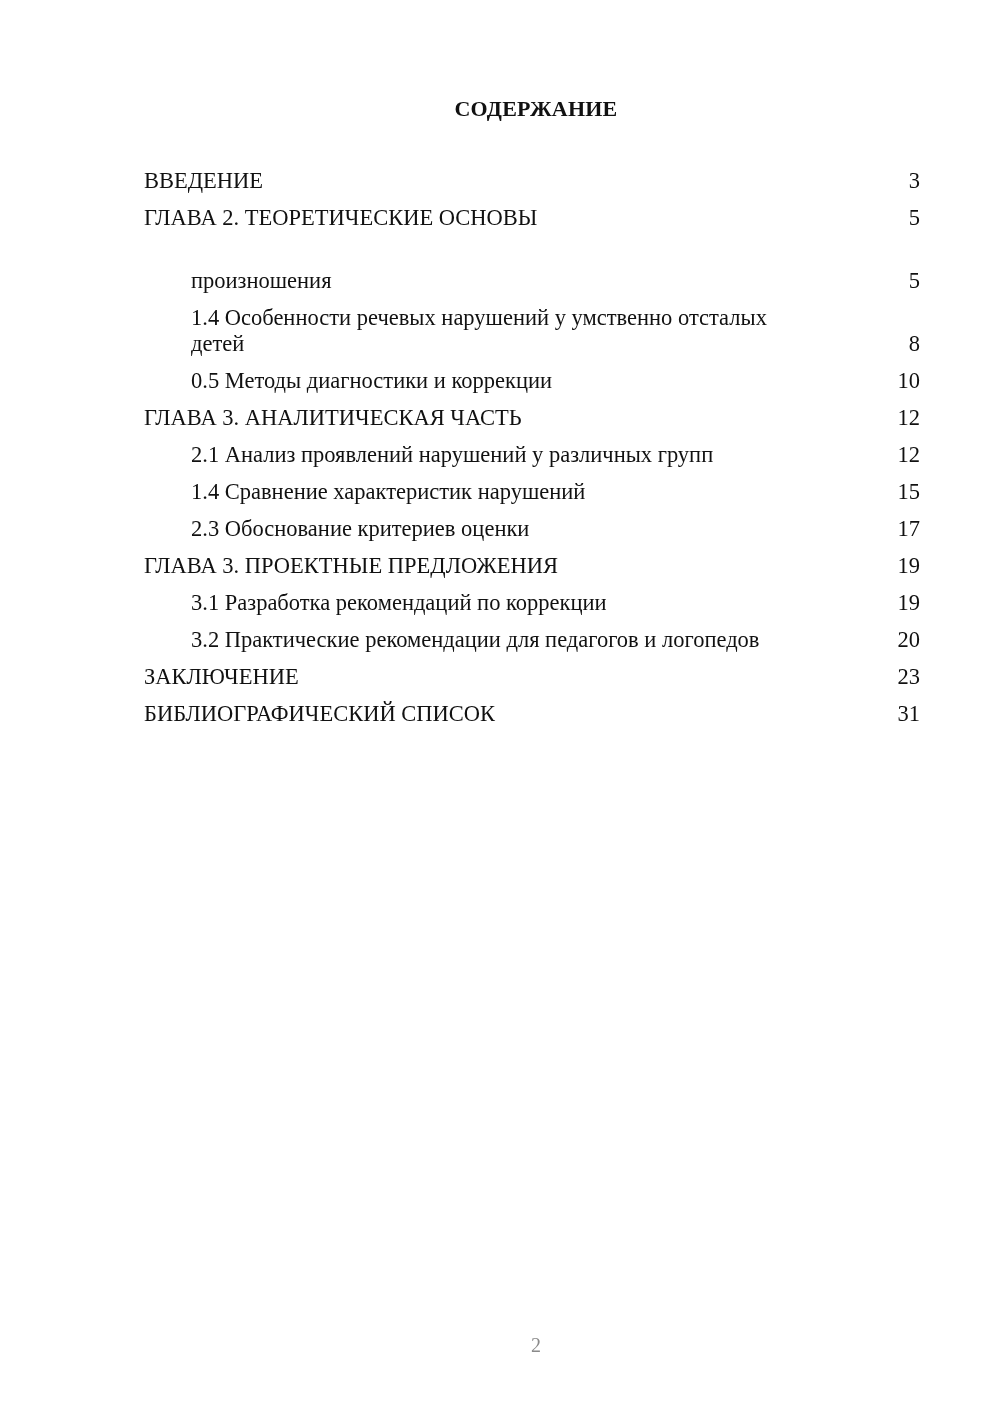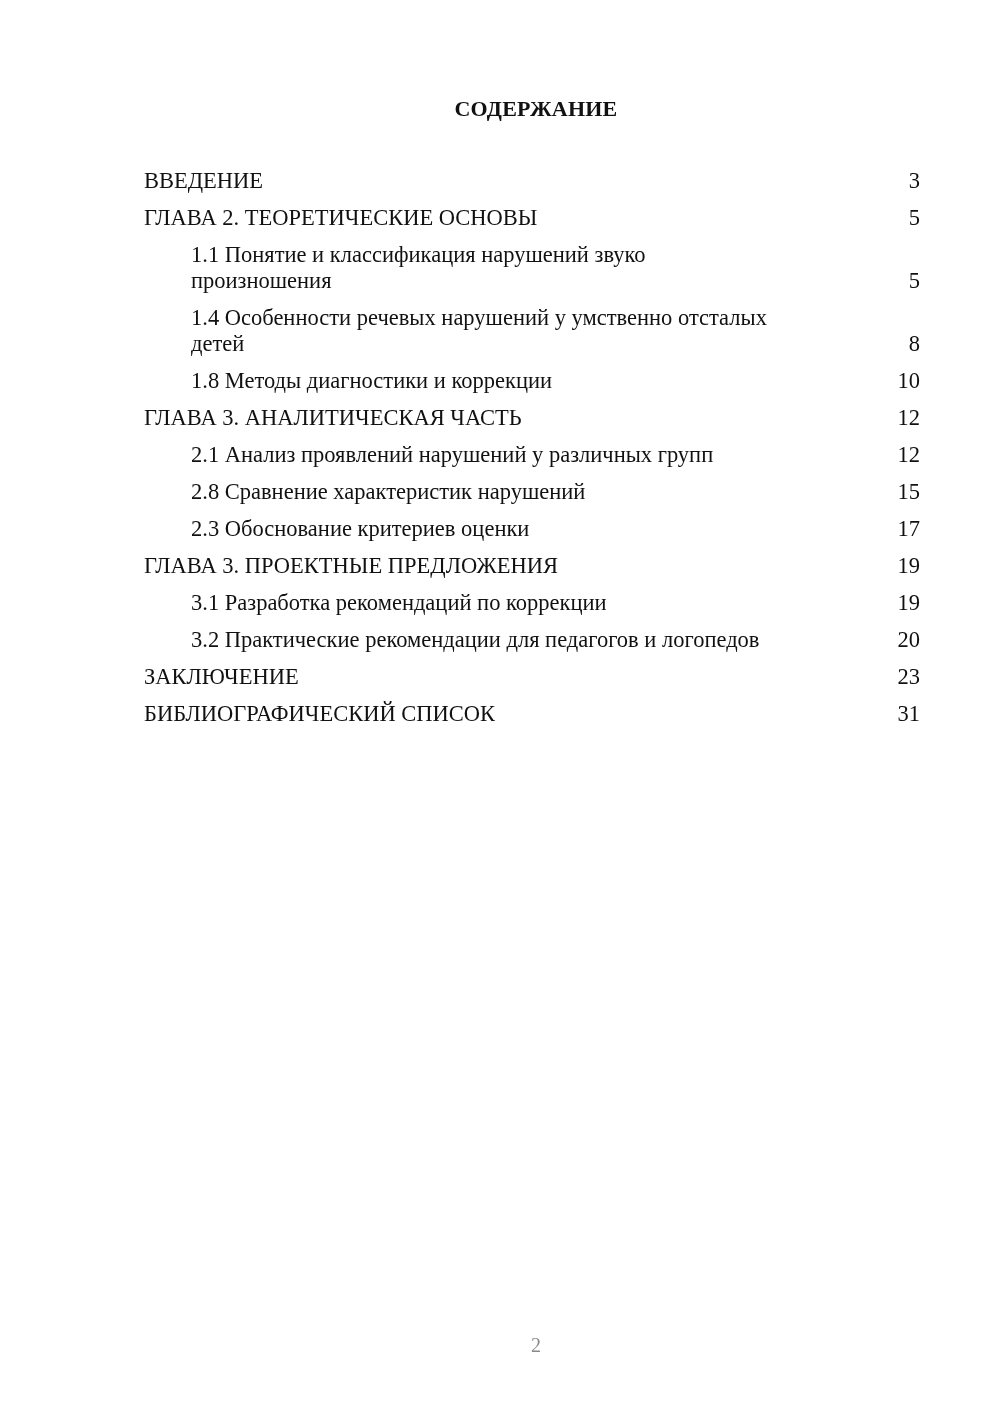--- a/index.html
+++ b/index.html
@@ -74,46 +74,46 @@
     <span class="toc-label">ВВЕДЕНИЕ</span>
     <span class="toc-page">3</span>
   </div>
 
   <div class="toc-row">
     <span class="toc-label">ГЛАВА 2. ТЕОРЕТИЧЕСКИЕ ОСНОВЫ</span>
     <span class="toc-page">5</span>
   </div>
 
   <div class="toc-row sub wrap">
-    <span class="toc-label"><span>1.1 Понятие и классификация нарушений звуко</span><br><span>произношения</span></span>
+    <span class="toc-label"><br><span>произношения</span></span>
     <span class="toc-page">5</span>
   </div>
 
   <div class="toc-row sub wrap">
     <span class="toc-label"><span>1.4 Особенности речевых нарушений у умственно отсталых</span><br><span>детей</span></span>
     <span class="toc-page">8</span>
   </div>
 
   <div class="toc-row sub">
-    <span class="toc-label">1.8 Методы диагностики и коррекции</span>
+    <span class="toc-label">0.5 Методы диагностики и коррекции</span>
     <span class="toc-page">10</span>
   </div>
 
   <div class="toc-row">
     <span class="toc-label">ГЛАВА 3. АНАЛИТИЧЕСКАЯ ЧАСТЬ</span>
     <span class="toc-page">12</span>
   </div>
 
   <div class="toc-row sub">
     <span class="toc-label">2.1 Анализ проявлений нарушений у различных групп</span>
     <span class="toc-page">12</span>
   </div>
 
   <div class="toc-row sub">
-    <span class="toc-label">2.8 Сравнение характеристик нарушений</span>
+    <span class="toc-label">1.4 Сравнение характеристик нарушений</span>
     <span class="toc-page">15</span>
   </div>
 
   <div class="toc-row sub">
     <span class="toc-label">2.3 Обоснование критериев оценки</span>
     <span class="toc-page">17</span>
   </div>
 
   <div class="toc-row">
     <span class="toc-label">ГЛАВА 3. ПРОЕКТНЫЕ ПРЕДЛОЖЕНИЯ</span>

